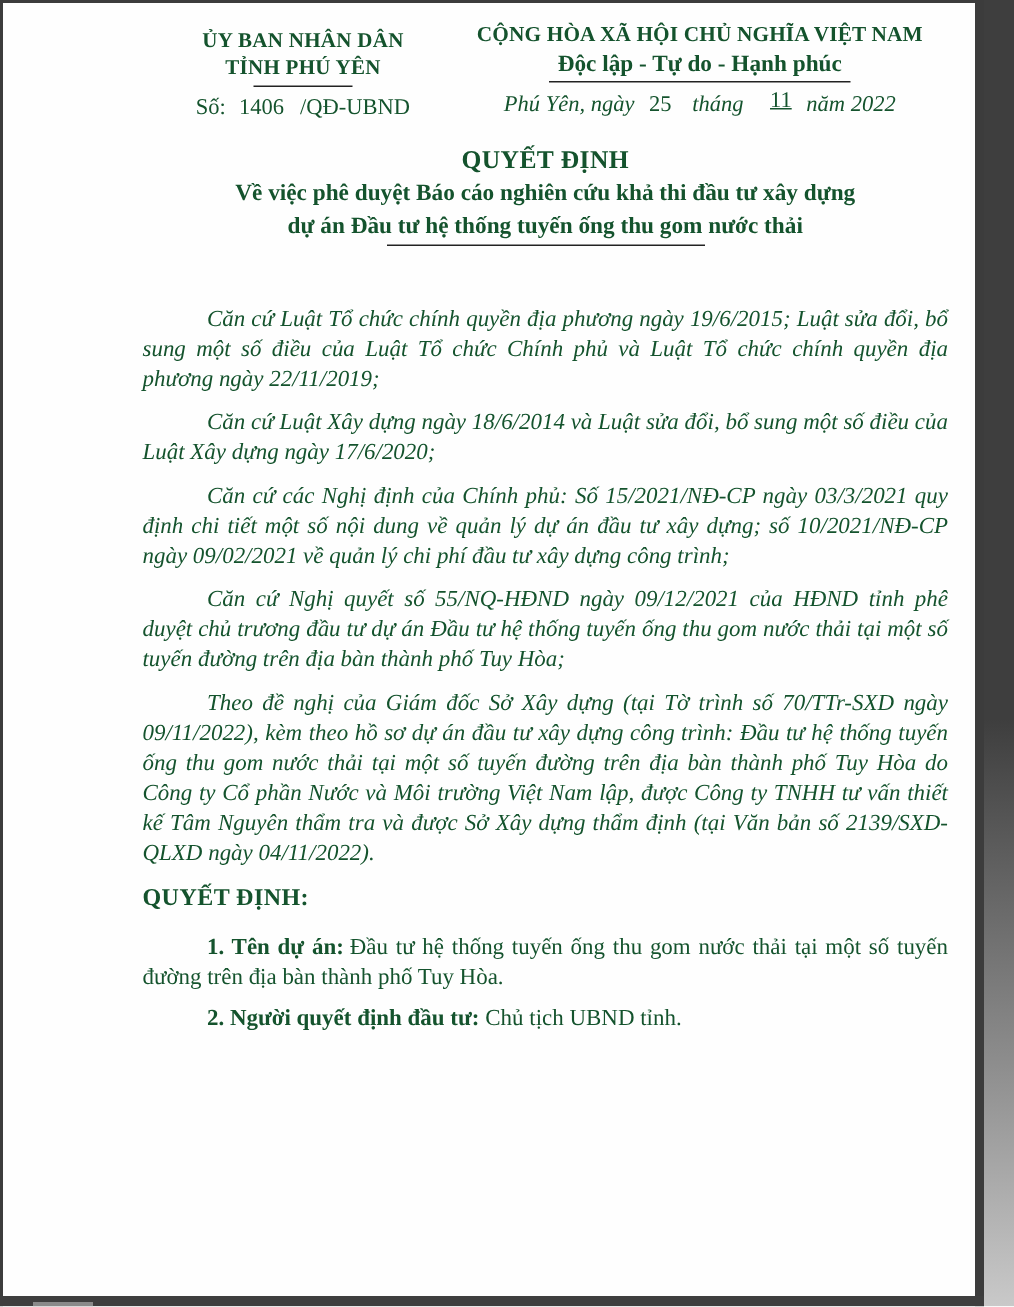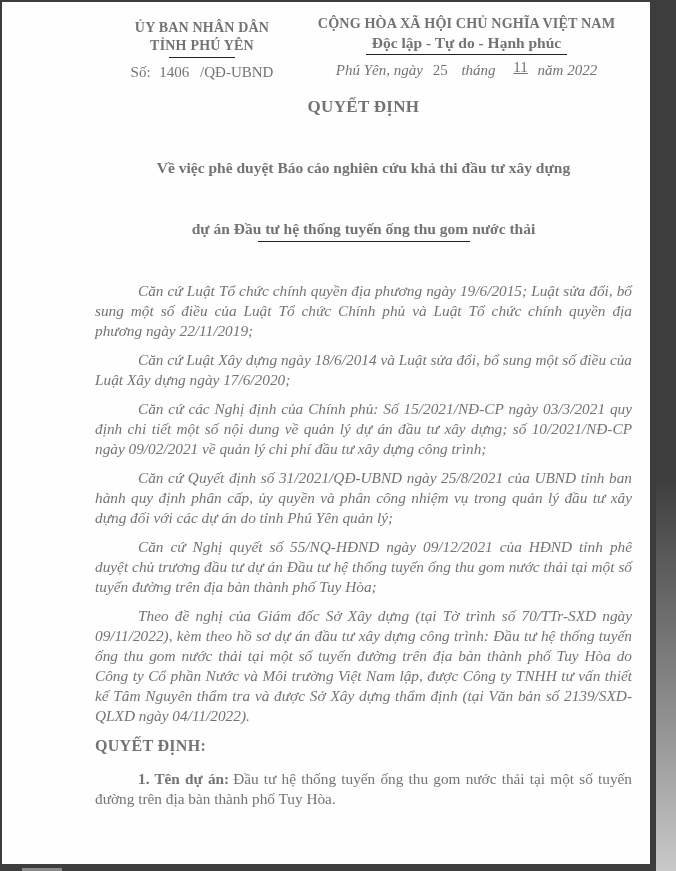--- a/index.html
+++ b/index.html
@@ -2,21 +2,21 @@
 <html><head>
 <meta charset="utf-8">
 <style>
   html,body{margin:0;padding:0;background:#ffffff;}
   .scan{
     position:relative;
     width:676px;height:871px;
     background:#fefefe;
     overflow:hidden;
     font-family:"Liberation Serif","DejaVu Serif",serif;
-    color:#737373;
+    color:#14532d;
   }
   
   .edge-top{position:absolute;top:0;left:0;right:0;height:2px;background:#3c3c3c;}
   .edge-left{position:absolute;top:0;left:0;bottom:0;width:2px;background:#3c3c3c;}
   .edge-right-line{position:absolute;top:0;right:20px;bottom:0;width:6px;background:#3c3c3c;}
   .edge-right-fill{position:absolute;top:0;right:0;bottom:0;width:20px;
     background:linear-gradient(180deg,#3e3e3e 0%,#3e3e3e 55%,#8f8f8f 82%,#c9c9c9 100%);}
   .edge-bottom{position:absolute;bottom:0;left:0;right:20px;height:7px;background:#3e3e3e;}
   .edge-bottom-notch{position:absolute;bottom:0;left:22px;width:40px;height:3px;background:#8a8a8a;}
 
@@ -34,21 +34,21 @@
   .motto2{display:inline-block;font-weight:bold;font-size:15.5px;line-height:19px;
     border-bottom:1.5px solid #222;padding:0 6px 2px;}
   .dateline{font-style:italic;font-size:15px;margin-top:7px;white-space:nowrap;}
   .dateline .fill{font-style:normal;}
   .dateline .day{margin:0 10px 0 6px;}
   .dateline .month{margin:0 6px 0 14px;position:relative;top:-3px;text-decoration:underline;}
 
   
   .doc-title{text-align:center;margin-top:4px;}
   .doc-title .head{font-weight:bold;font-size:17px;line-height:22px;letter-spacing:.3px;}
-  .doc-title .sub{font-weight:bold;font-size:15.5px;line-height:21.5px;margin-top:39px;}
+  .doc-title .sub{font-weight:bold;font-size:15.5px;line-height:21.5px;}
   .rule-title{width:212px;border-bottom:1.5px solid #222;margin:2px auto 0;}
   .authority{text-align:center;font-weight:bold;font-size:15px;line-height:20px;margin-top:17px;letter-spacing:.2px;}
 
   
   .preamble{margin-top:39px;}
   .preamble p{
     font-style:italic;font-size:15.3px;line-height:20px;
     text-align:justify;text-indent:43px;margin:0 0 9px 0;
   }
   .decision-heading{text-align:left;font-weight:bold;font-size:16px;line-height:21px;margin-top:8px;letter-spacing:.3px;}
@@ -101,27 +101,29 @@
       <div class="sub">Về việc phê duyệt Báo cáo nghiên cứu khả thi đầu tư xây dựng</div>
       <div class="sub">dự án Đầu tư hệ thống tuyến ống thu gom nước thải</div>
       <div class="rule-title"></div>
     </div>
 
 
     <div class="preamble">
       <p>Căn cứ Luật Tổ chức chính quyền địa phương ngày 19/6/2015; Luật sửa đổi, bổ sung một số điều của Luật Tổ chức Chính phủ và Luật Tổ chức chính quyền địa phương ngày 22/11/2019;</p>
       <p>Căn cứ Luật Xây dựng ngày 18/6/2014 và Luật sửa đổi, bổ sung một số điều của Luật Xây dựng ngày 17/6/2020;</p>
       <p>Căn cứ các Nghị định của Chính phủ: Số 15/2021/NĐ-CP ngày 03/3/2021 quy định chi tiết một số nội dung về quản lý dự án đầu tư xây dựng; số 10/2021/NĐ-CP ngày 09/02/2021 về quản lý chi phí đầu tư xây dựng công trình;</p>
-      <p>Căn cứ Quyết định số 31/2021/QĐ-UBND ngày 25/8/2021 của UBND tỉnh ban hành quy định phân cấp, ủy quyền và phân công nhiệm vụ trong quản lý đầu tư xây dựng đối với các dự án do tỉnh Phú Yên quản lý;</p>
       <p>Căn cứ Nghị quyết số 55/NQ-HĐND ngày 09/12/2021 của HĐND tỉnh phê duyệt chủ trương đầu tư dự án Đầu tư hệ thống tuyến ống thu gom nước thải tại một số tuyến đường trên địa bàn thành phố Tuy Hòa;</p>
       <p>Theo đề nghị của Giám đốc Sở Xây dựng (tại Tờ trình số 70/TTr-SXD ngày 09/11/2022), kèm theo hồ sơ dự án đầu tư xây dựng công trình: Đầu tư hệ thống tuyến ống thu gom nước thải tại một số tuyến đường trên địa bàn thành phố Tuy Hòa do Công ty Cổ phần Nước và Môi trường Việt Nam lập, được Công ty TNHH tư vấn thiết kế Tâm Nguyên thẩm tra và được Sở Xây dựng thẩm định (tại Văn bản số 2139/SXD-QLXD ngày 04/11/2022).</p>
     </div>
 
     <div class="decision-heading">QUYẾT ĐỊNH:</div>
 
     <div class="articles">
       <p>
         <span class="lead">1. Tên dự án:</span><span>Đầu tư hệ thống tuyến ống thu gom nước thải tại một số tuyến đường trên địa bàn thành phố Tuy Hòa.</span>
       </p>
+      <p>
+        <span class="lead">2. Người quyết định đầu tư:</span><span>Chủ tịch UBND tỉnh.</span>
+      </p>
     </div>
 
   </div>
 </div>
 
 </body></html>

